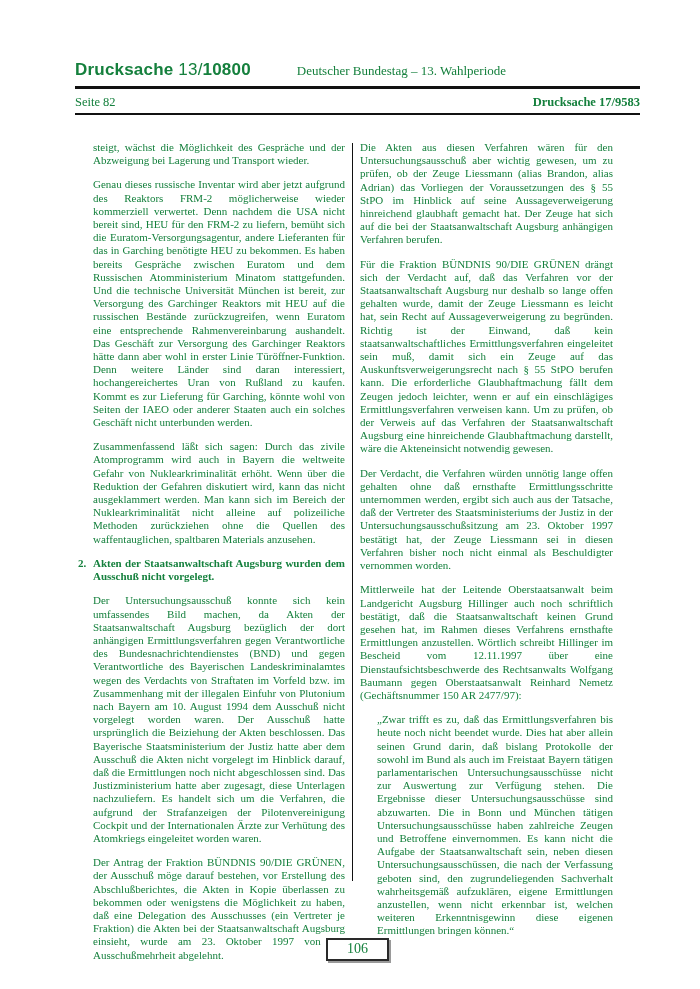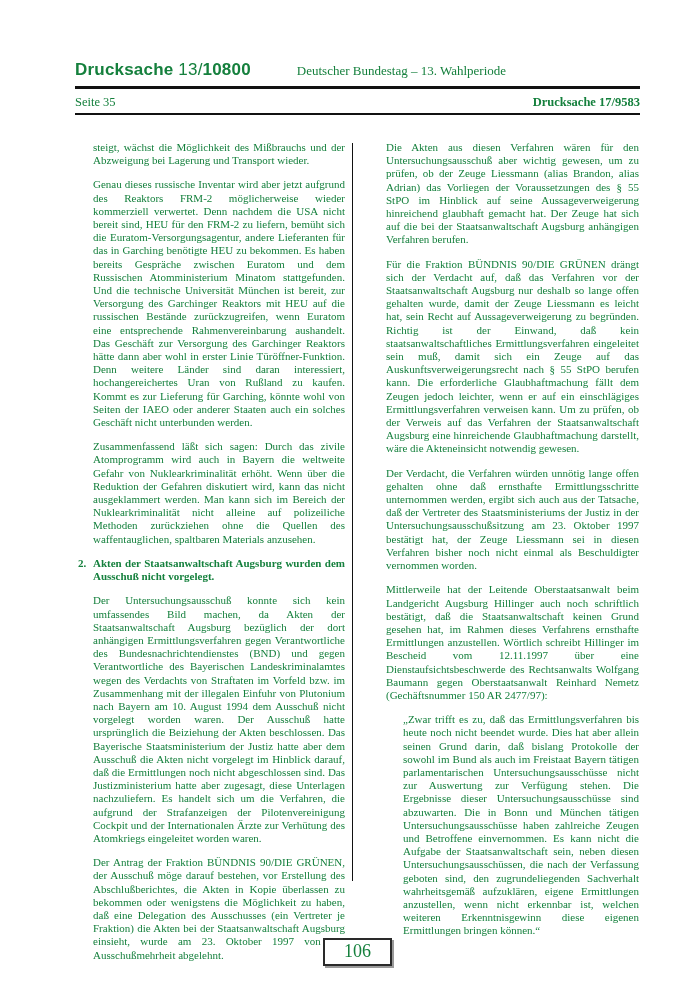--- a/index.html
+++ b/index.html
@@ -49,65 +49,65 @@
   }
   
   .content { position: absolute; left: 0; top: 133px; width: 700px; }
   .col {
     position: absolute; top: 0;
     font-size: 11px; line-height: 13.2px;
     text-align: justify;
     hyphens: auto; -webkit-hyphens: auto;
   }
   .col-left  { left: 93px;  width: 252px; }
-  .col-right { left: 386px; width: 253px; }
+  .col-right { left: 360px; width: 253px; }
   .col p { margin: 0 0 11px 0; }
   .col-divider {
     position: absolute; left: 352px; top: 2px;
     width: 1px; height: 738px; background: #111111;
   }
   .num-heading { font-weight: 700; position: relative; margin: 0 0 11px 0; }
   .num-heading .num { position: absolute; left: -15px; top: 0; }
   .quote { margin-left: 17px; }
   
   .footer {
     position: absolute; left: 75px; top: 930px; width: 565px;
     display: flex; justify-content: center;
   }
   .pagenum {
     border: 2px solid #2a2a2a;
     box-shadow: 2px 2px 0 #9a9a9a;
     padding: 1px 19px 2px 19px;
-    font-size: 18px; background: #ffffff;
+    font-size: 14px; background: #ffffff;
   }
 </style>
 </head>
 <body>
 
 <div class="page">
 
   <div>
     <div class="header-row1">
       <div class="doc-id">
         <span class="bold">Drucksache</span>
         <span><span class="light">13/</span><span class="bold">10800</span></span>
       </div>
       <div class="bundestag">Deutscher Bundestag – 13. Wahlperiode</div>
     </div>
     <div class="rule-thick"></div>
     <div class="header-row2">
-      <span class="seite">Seite 35</span>
+      <span class="seite">Seite 82</span>
       <span class="right-doc">Drucksache 17/9583</span>
     </div>
     <div class="rule-thin"></div>
   </div>
 
   <div class="content">
     <div class="col col-left">
-      <p>steigt, wächst die Möglichkeit des Mißbrauchs und der Abzweigung bei Lagerung und Transport wieder.</p>
+      <p>steigt, wächst die Möglichkeit des Gespräche und der Abzweigung bei Lagerung und Transport wieder.</p>
       <p>Genau dieses russische Inventar wird aber jetzt aufgrund des Reaktors FRM-2 möglicherweise wieder kommerziell verwertet. Denn nachdem die USA nicht bereit sind, HEU für den FRM-2 zu liefern, bemüht sich die Euratom-Versorgungsagentur, andere Lieferanten für das in Garching benötigte HEU zu bekommen. Es haben bereits Gespräche zwischen Euratom und dem Russischen Atomministerium Minatom stattgefunden. Und die technische Universität München ist bereit, zur Versorgung des Garchinger Reaktors mit HEU auf die russischen Bestände zurückzugreifen, wenn Euratom eine entsprechende Rahmenvereinbarung aushandelt. Das Geschäft zur Versorgung des Garchinger Reaktors hätte dann aber wohl in erster Linie Türöffner-Funktion. Denn weitere Länder sind daran interessiert, hochangereichertes Uran von Rußland zu kaufen. Kommt es zur Lieferung für Garching, könnte wohl von Seiten der IAEO oder anderer Staaten auch ein solches Geschäft nicht unterbunden werden.</p>
       <p>Zusammenfassend läßt sich sagen: Durch das zivile Atomprogramm wird auch in Bayern die weltweite Gefahr von Nuklearkriminalität erhöht. Wenn über die Reduktion der Gefahren diskutiert wird, kann das nicht ausgeklammert werden. Man kann sich im Bereich der Nuklearkriminalität nicht alleine auf polizeiliche Methoden zurückziehen ohne die Quellen des waffentauglichen, spaltbaren Materials anzusehen.</p>
       <div class="num-heading">
         <span class="num">2.</span>
         <span>Akten der Staatsanwaltschaft Augsburg wurden dem Ausschuß nicht vorgelegt.</span>
       </div>
       <p>Der Untersuchungsausschuß konnte sich kein umfassendes Bild machen, da Akten der Staatsanwaltschaft Augsburg bezüglich der dort anhängigen Ermittlungsverfahren gegen Verantwortliche des Bundesnachrichtendienstes (BND) und gegen Verantwortliche des Bayerischen Landeskriminalamtes wegen des Verdachts von Straftaten im Vorfeld bzw. im Zusammenhang mit der illegalen Einfuhr von Plutonium nach Bayern am 10. August 1994 dem Ausschuß nicht vorgelegt worden waren. Der Ausschuß hatte ursprünglich die Beiziehung der Akten beschlossen. Das Bayerische Staatsministerium der Justiz hatte aber dem Ausschuß die Akten nicht vorgelegt im Hinblick darauf, daß die Ermittlungen noch nicht abgeschlossen sind. Das Justizministerium hatte aber zugesagt, diese Unterlagen nachzuliefern. Es handelt sich um die Verfahren, die aufgrund der Strafanzeigen der Pilotenvereinigung Cockpit und der Internationalen Ärzte zur Verhütung des Atomkriegs eingeleitet worden waren.</p>
       <p>Der Antrag der Fraktion BÜNDNIS 90/DIE GRÜNEN, der Ausschuß möge darauf bestehen, vor Erstellung des Abschlußberichtes, die Akten in Kopie überlassen zu bekommen oder wenigstens die Möglichkeit zu haben, daß eine Delegation des Ausschusses (ein Vertreter je Fraktion) die Akten bei der Staatsanwaltschaft Augsburg einsieht, wurde am 23. Oktober 1997 von der Ausschußmehrheit abgelehnt.</p>
     </div>
 

